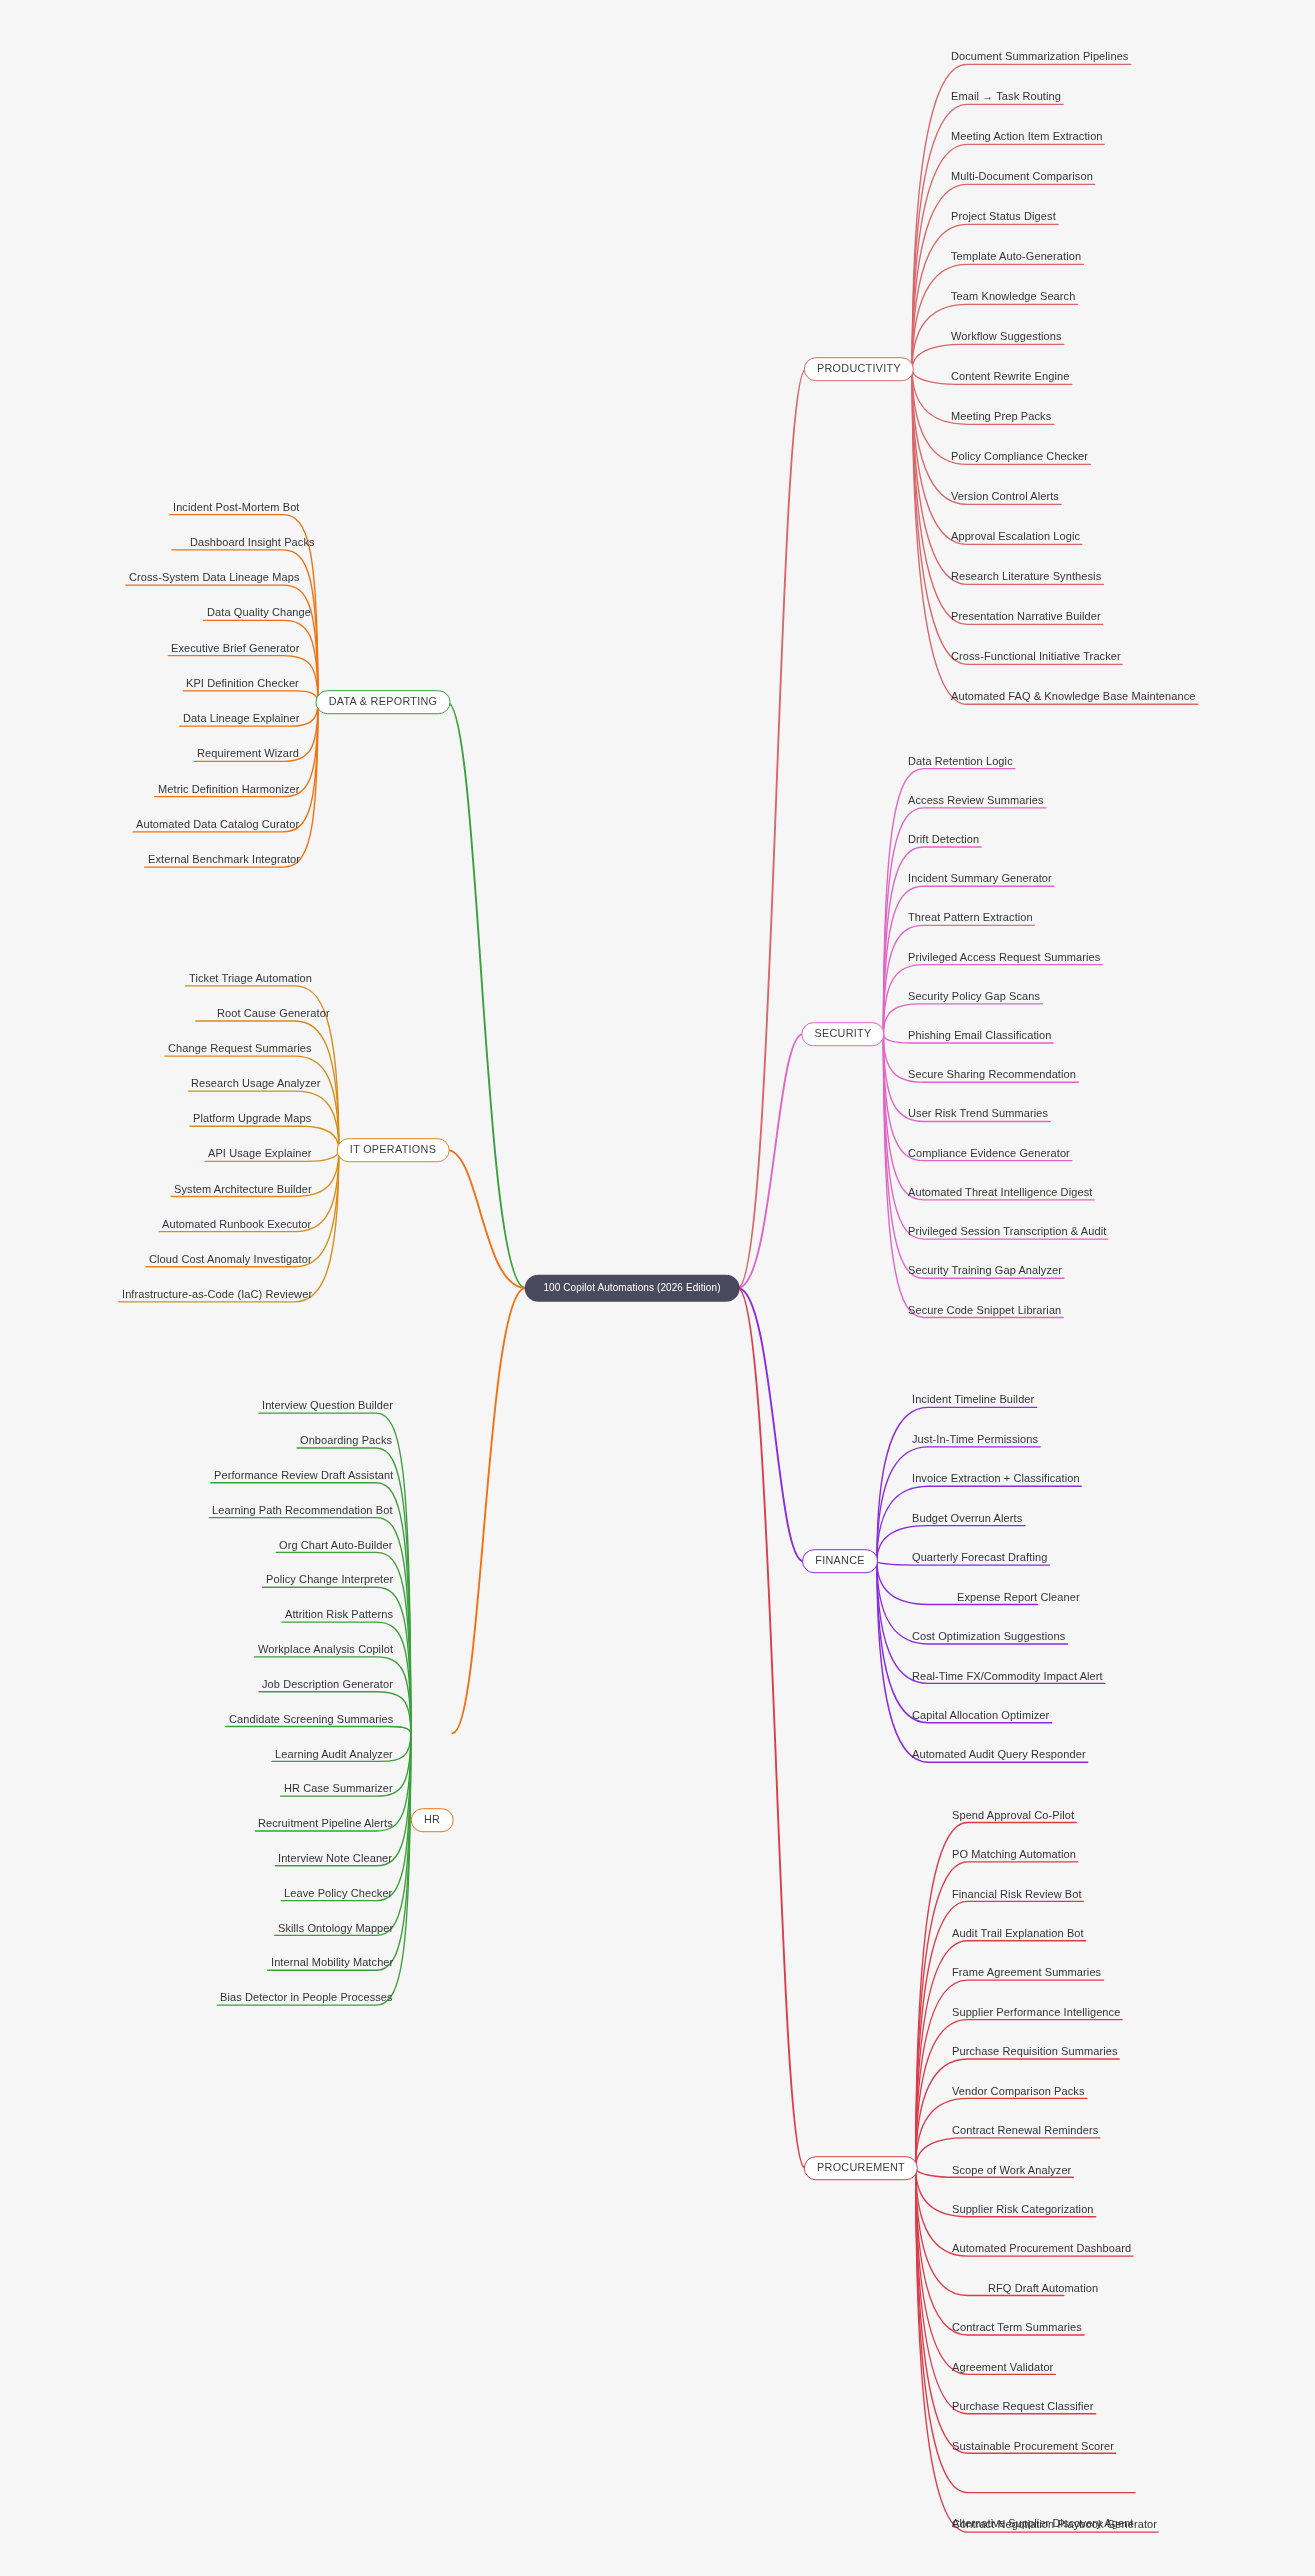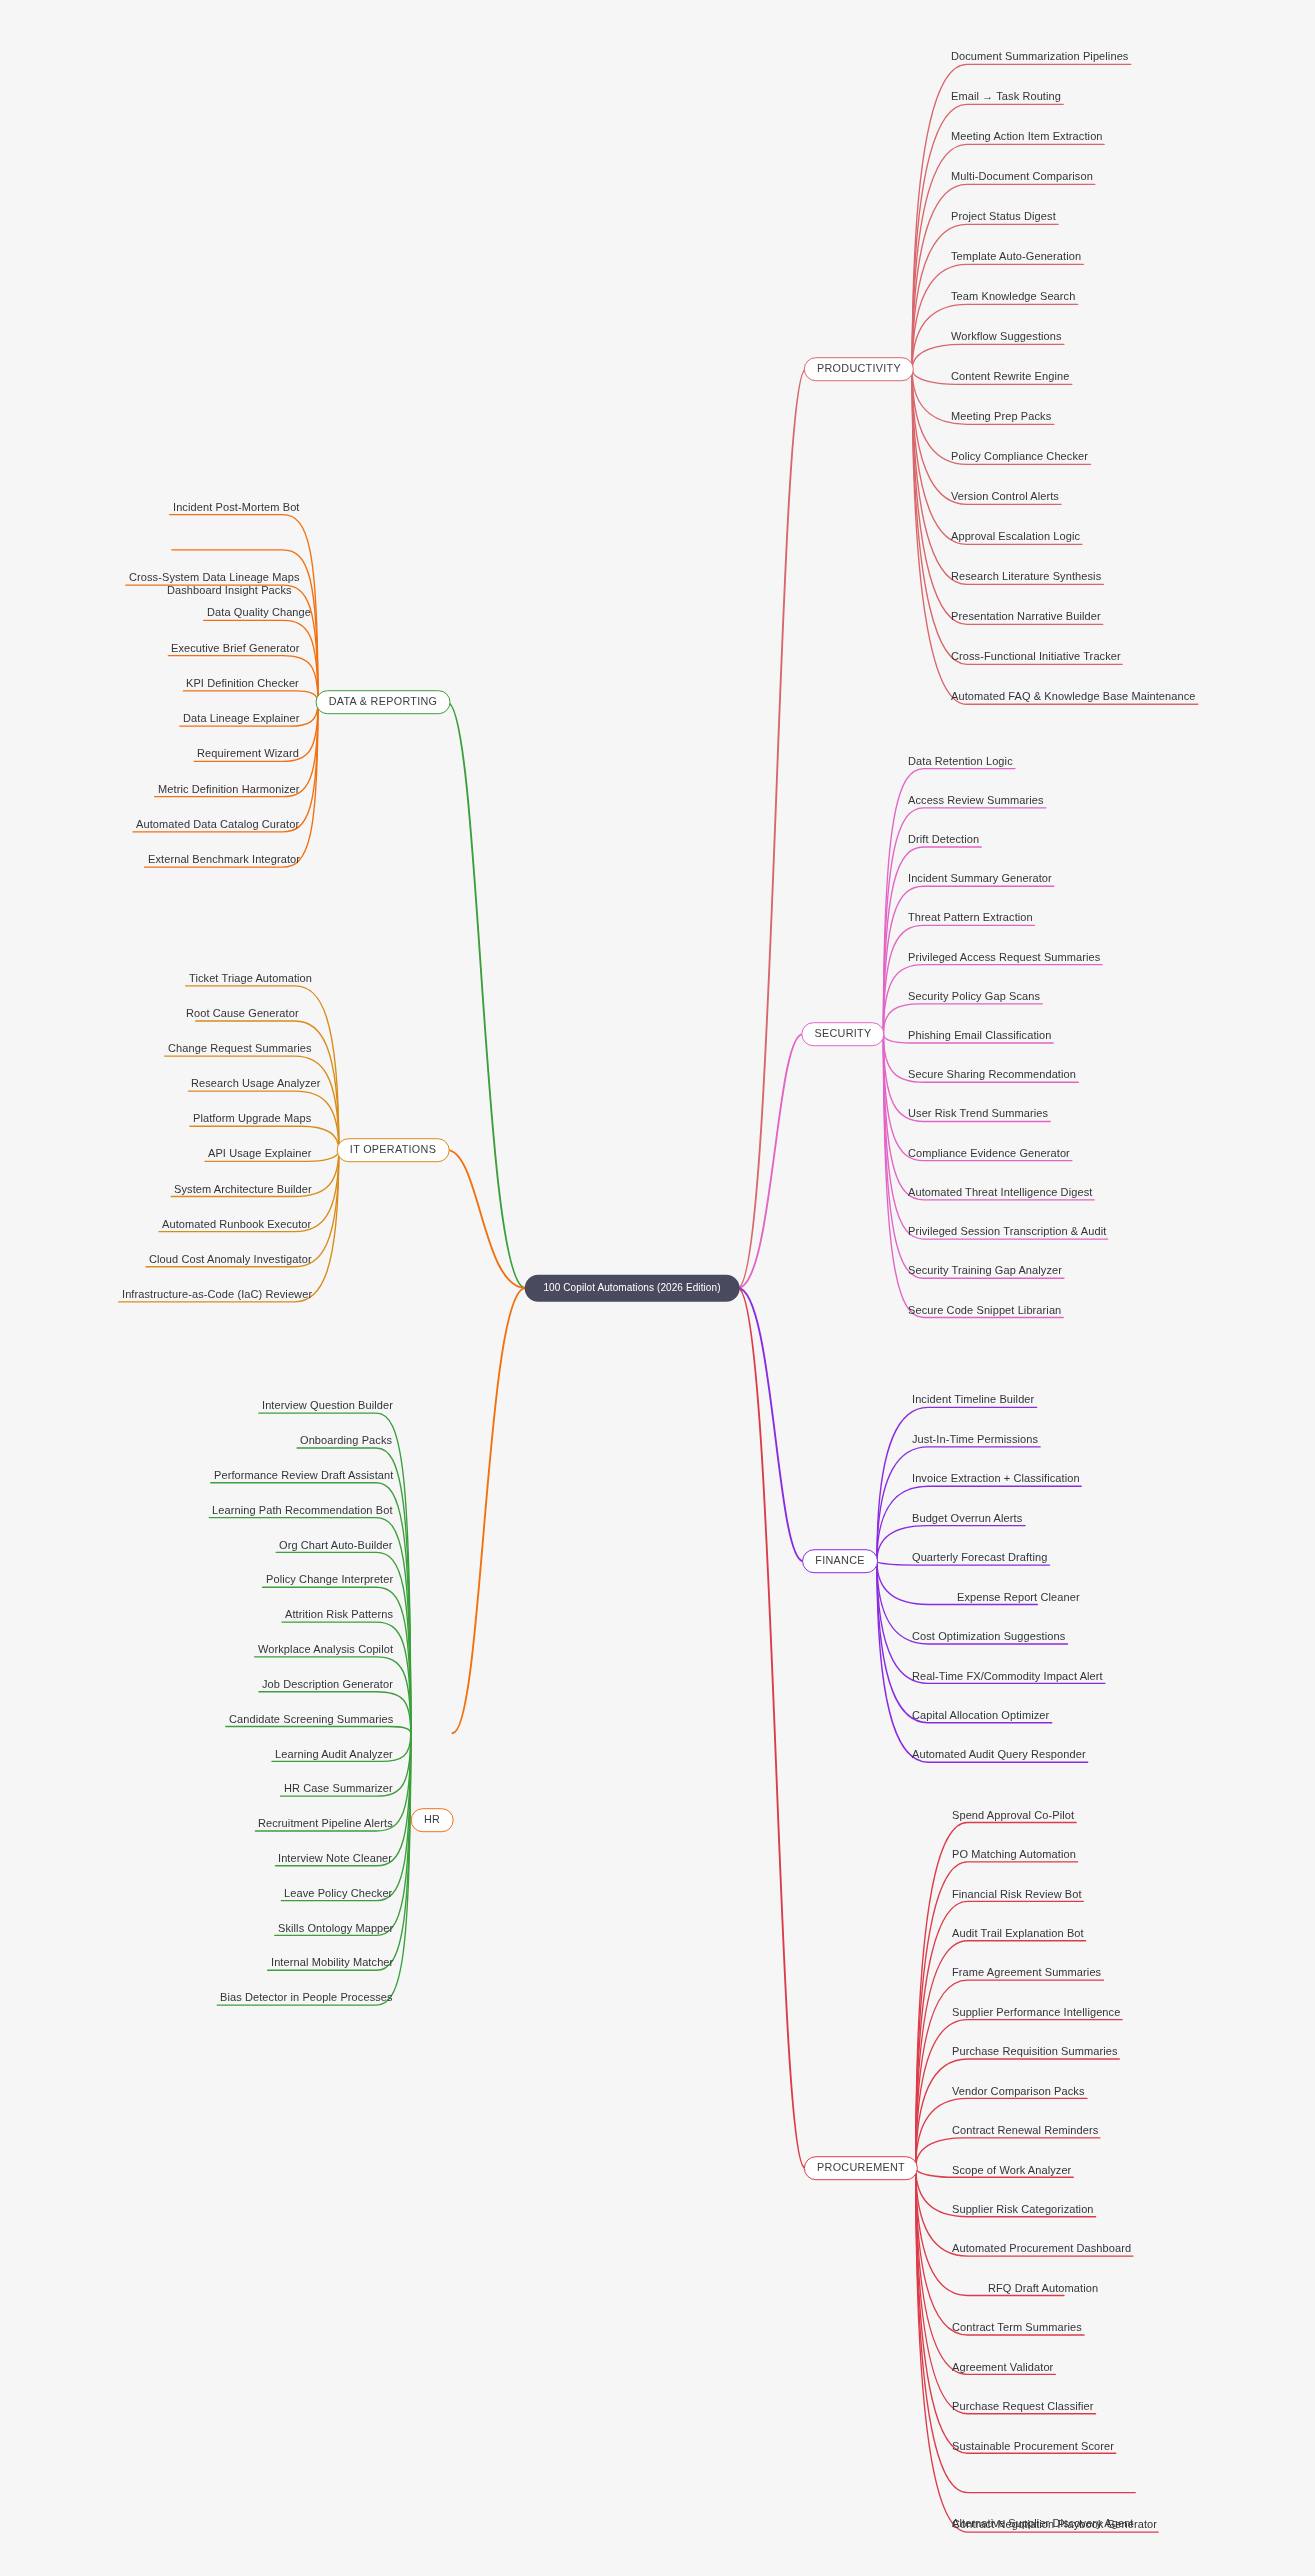--- a/index.html
+++ b/index.html
@@ -234,33 +234,33 @@
       <div class="leaf right" style="left: 952px; top: 2243px;">Automated Procurement Dashboard</div>
       <div class="leaf right" style="left: 952px; top: 2283px; margin-left: 36px;">RFQ Draft Automation</div>
       <div class="leaf right" style="left: 952px; top: 2322px;">Contract Term Summaries</div>
       <div class="leaf right" style="left: 952px; top: 2362px;">Agreement Validator</div>
       <div class="leaf right" style="left: 952px; top: 2401px;">Purchase Request Classifier</div>
       <div class="leaf right" style="left: 952px; top: 2441px;">Sustainable Procurement Scorer</div>
       <div class="leaf right" style="left: 952px; top: 2480px; margin-top: 38px;">Alternative Supplier Discovery Agent</div>
       <div class="leaf right" style="left: 952px; top: 2519px;">Contract Negotiation Playbook Generator</div>
       <div class="branch-node" style="left: 383px; top: 702px; border-color: rgb(59, 159, 59);">DATA &amp; REPORTING</div>
       <div class="leaf left" style="left: 173px; top: 502px;">Incident Post-Mortem Bot</div>
-      <div class="leaf left" style="left: 167px; top: 537px; margin-top: 48px;">Dashboard Insight Packs</div>
+      <div class="leaf left" style="left: 190px; top: 537px;">Dashboard Insight Packs</div>
       <div class="leaf left" style="left: 129px; top: 572px;">Cross-System Data Lineage Maps</div>
       <div class="leaf left" style="left: 207px; top: 607px;">Data Quality Change</div>
       <div class="leaf left" style="left: 171px; top: 643px;">Executive Brief Generator</div>
       <div class="leaf left" style="left: 186px; top: 678px;">KPI Definition Checker</div>
       <div class="leaf left" style="left: 183px; top: 713px;">Data Lineage Explainer</div>
       <div class="leaf left" style="left: 197px; top: 748px;">Requirement Wizard</div>
       <div class="leaf left" style="left: 158px; top: 784px;">Metric Definition Harmonizer</div>
       <div class="leaf left" style="left: 136px; top: 819px;">Automated Data Catalog Curator</div>
       <div class="leaf left" style="left: 148px; top: 854px;">External Benchmark Integrator</div>
       <div class="branch-node" style="left: 393px; top: 1150px; border-color: rgb(217, 140, 24);">IT OPERATIONS</div>
       <div class="leaf left" style="left: 189px; top: 973px;">Ticket Triage Automation</div>
-      <div class="leaf left" style="left: 186px; top: 1008px;">Root Cause Generator</div>
+      <div class="leaf left" style="left: 217px; top: 1008px;">Root Cause Generator</div>
       <div class="leaf left" style="left: 168px; top: 1043px;">Change Request Summaries</div>
       <div class="leaf left" style="left: 191px; top: 1078px;">Research Usage Analyzer</div>
       <div class="leaf left" style="left: 193px; top: 1113px;">Platform Upgrade Maps</div>
       <div class="leaf left" style="left: 208px; top: 1148px;">API Usage Explainer</div>
       <div class="leaf left" style="left: 174px; top: 1184px;">System Architecture Builder</div>
       <div class="leaf left" style="left: 162px; top: 1219px;">Automated Runbook Executor</div>
       <div class="leaf left" style="left: 149px; top: 1254px;">Cloud Cost Anomaly Investigator</div>
       <div class="leaf left" style="left: 122px; top: 1289px;">Infrastructure-as-Code (IaC) Reviewer</div>
       <div class="branch-node" style="left: 432px; top: 1820px; border-color: rgb(242, 112, 15);">HR</div>
       <div class="leaf left" style="left: 262px; top: 1400px;">Interview Question Builder</div>

